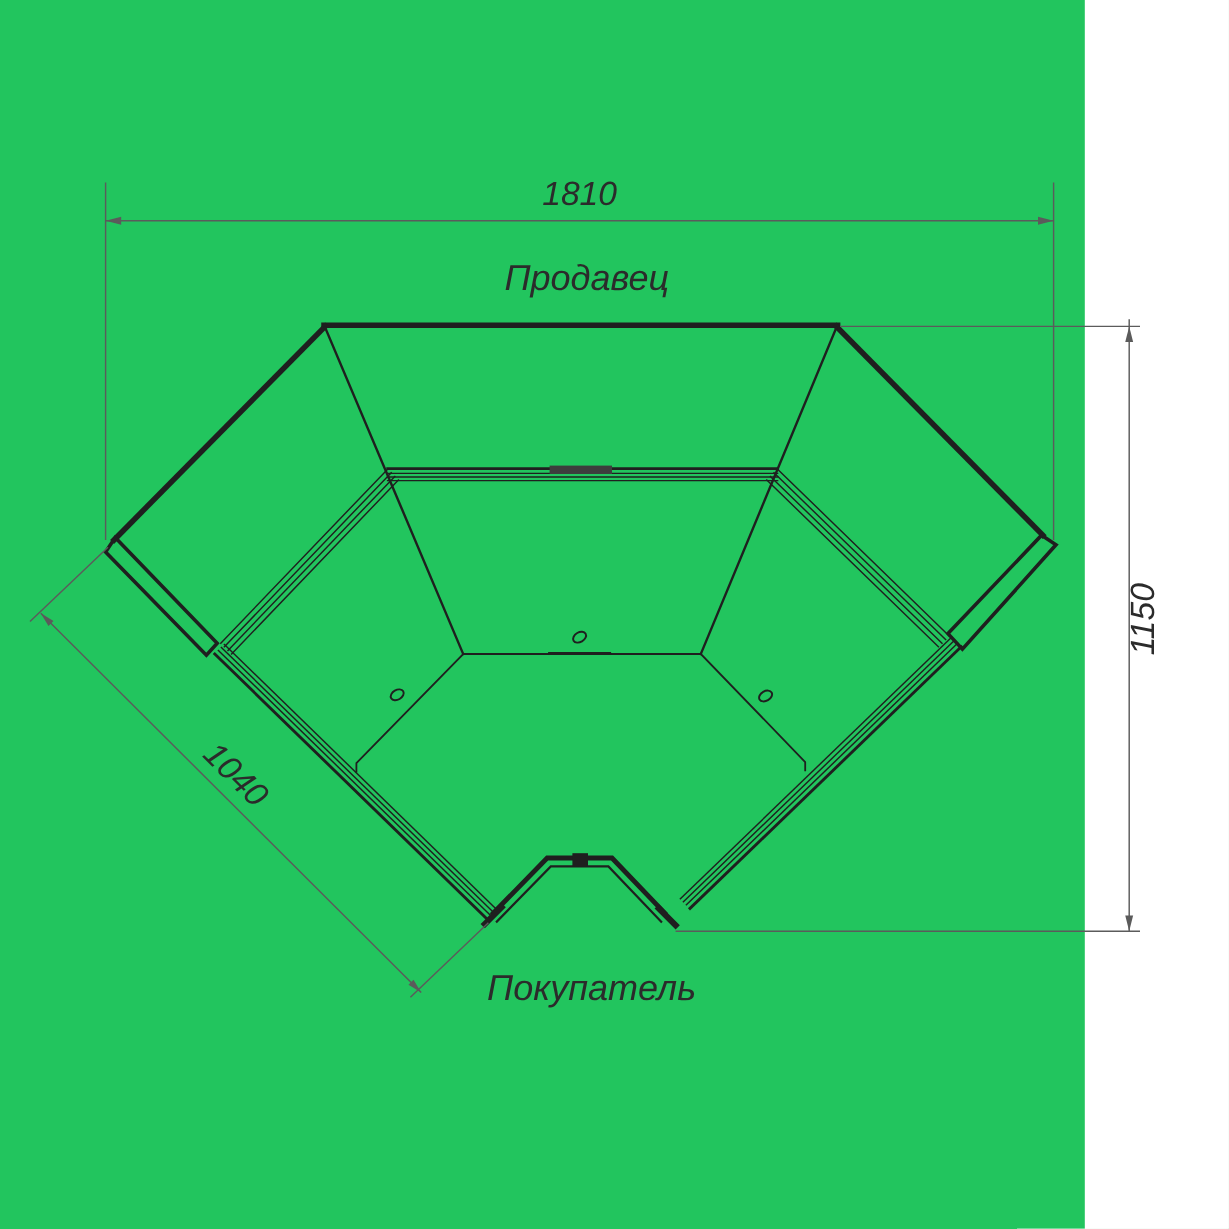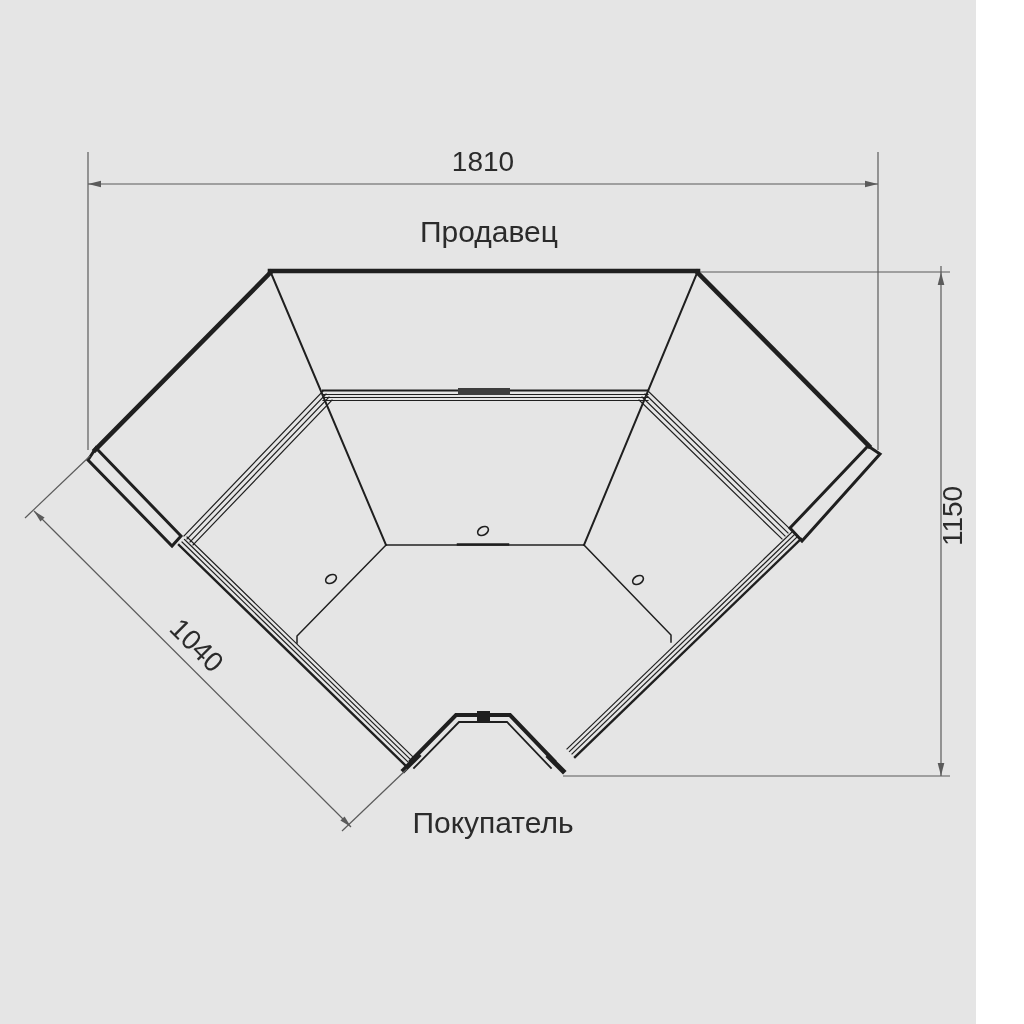--- a/index.html
+++ b/index.html
@@ -5,23 +5,24 @@
   html, body {
     margin: 0;
     padding: 0;
     background: #ffffff;
     width: 1024px;
     height: 1024px;
     overflow: hidden;
   }
   .stage {
     position: relative;
-    width: 976px;
+    width: 904px;
     height: 1024px;
-    background: #e5e5e5;
+    background: #22c55e;
+    font-style: italic;
   }
   svg {
     display: block;
   }
   text {
     font-family: "Liberation Sans", "DejaVu Sans", sans-serif;
     stroke: none;
   }
   .dim-text { font-size: 28px; }
   .zone-text { font-size: 30px; }

